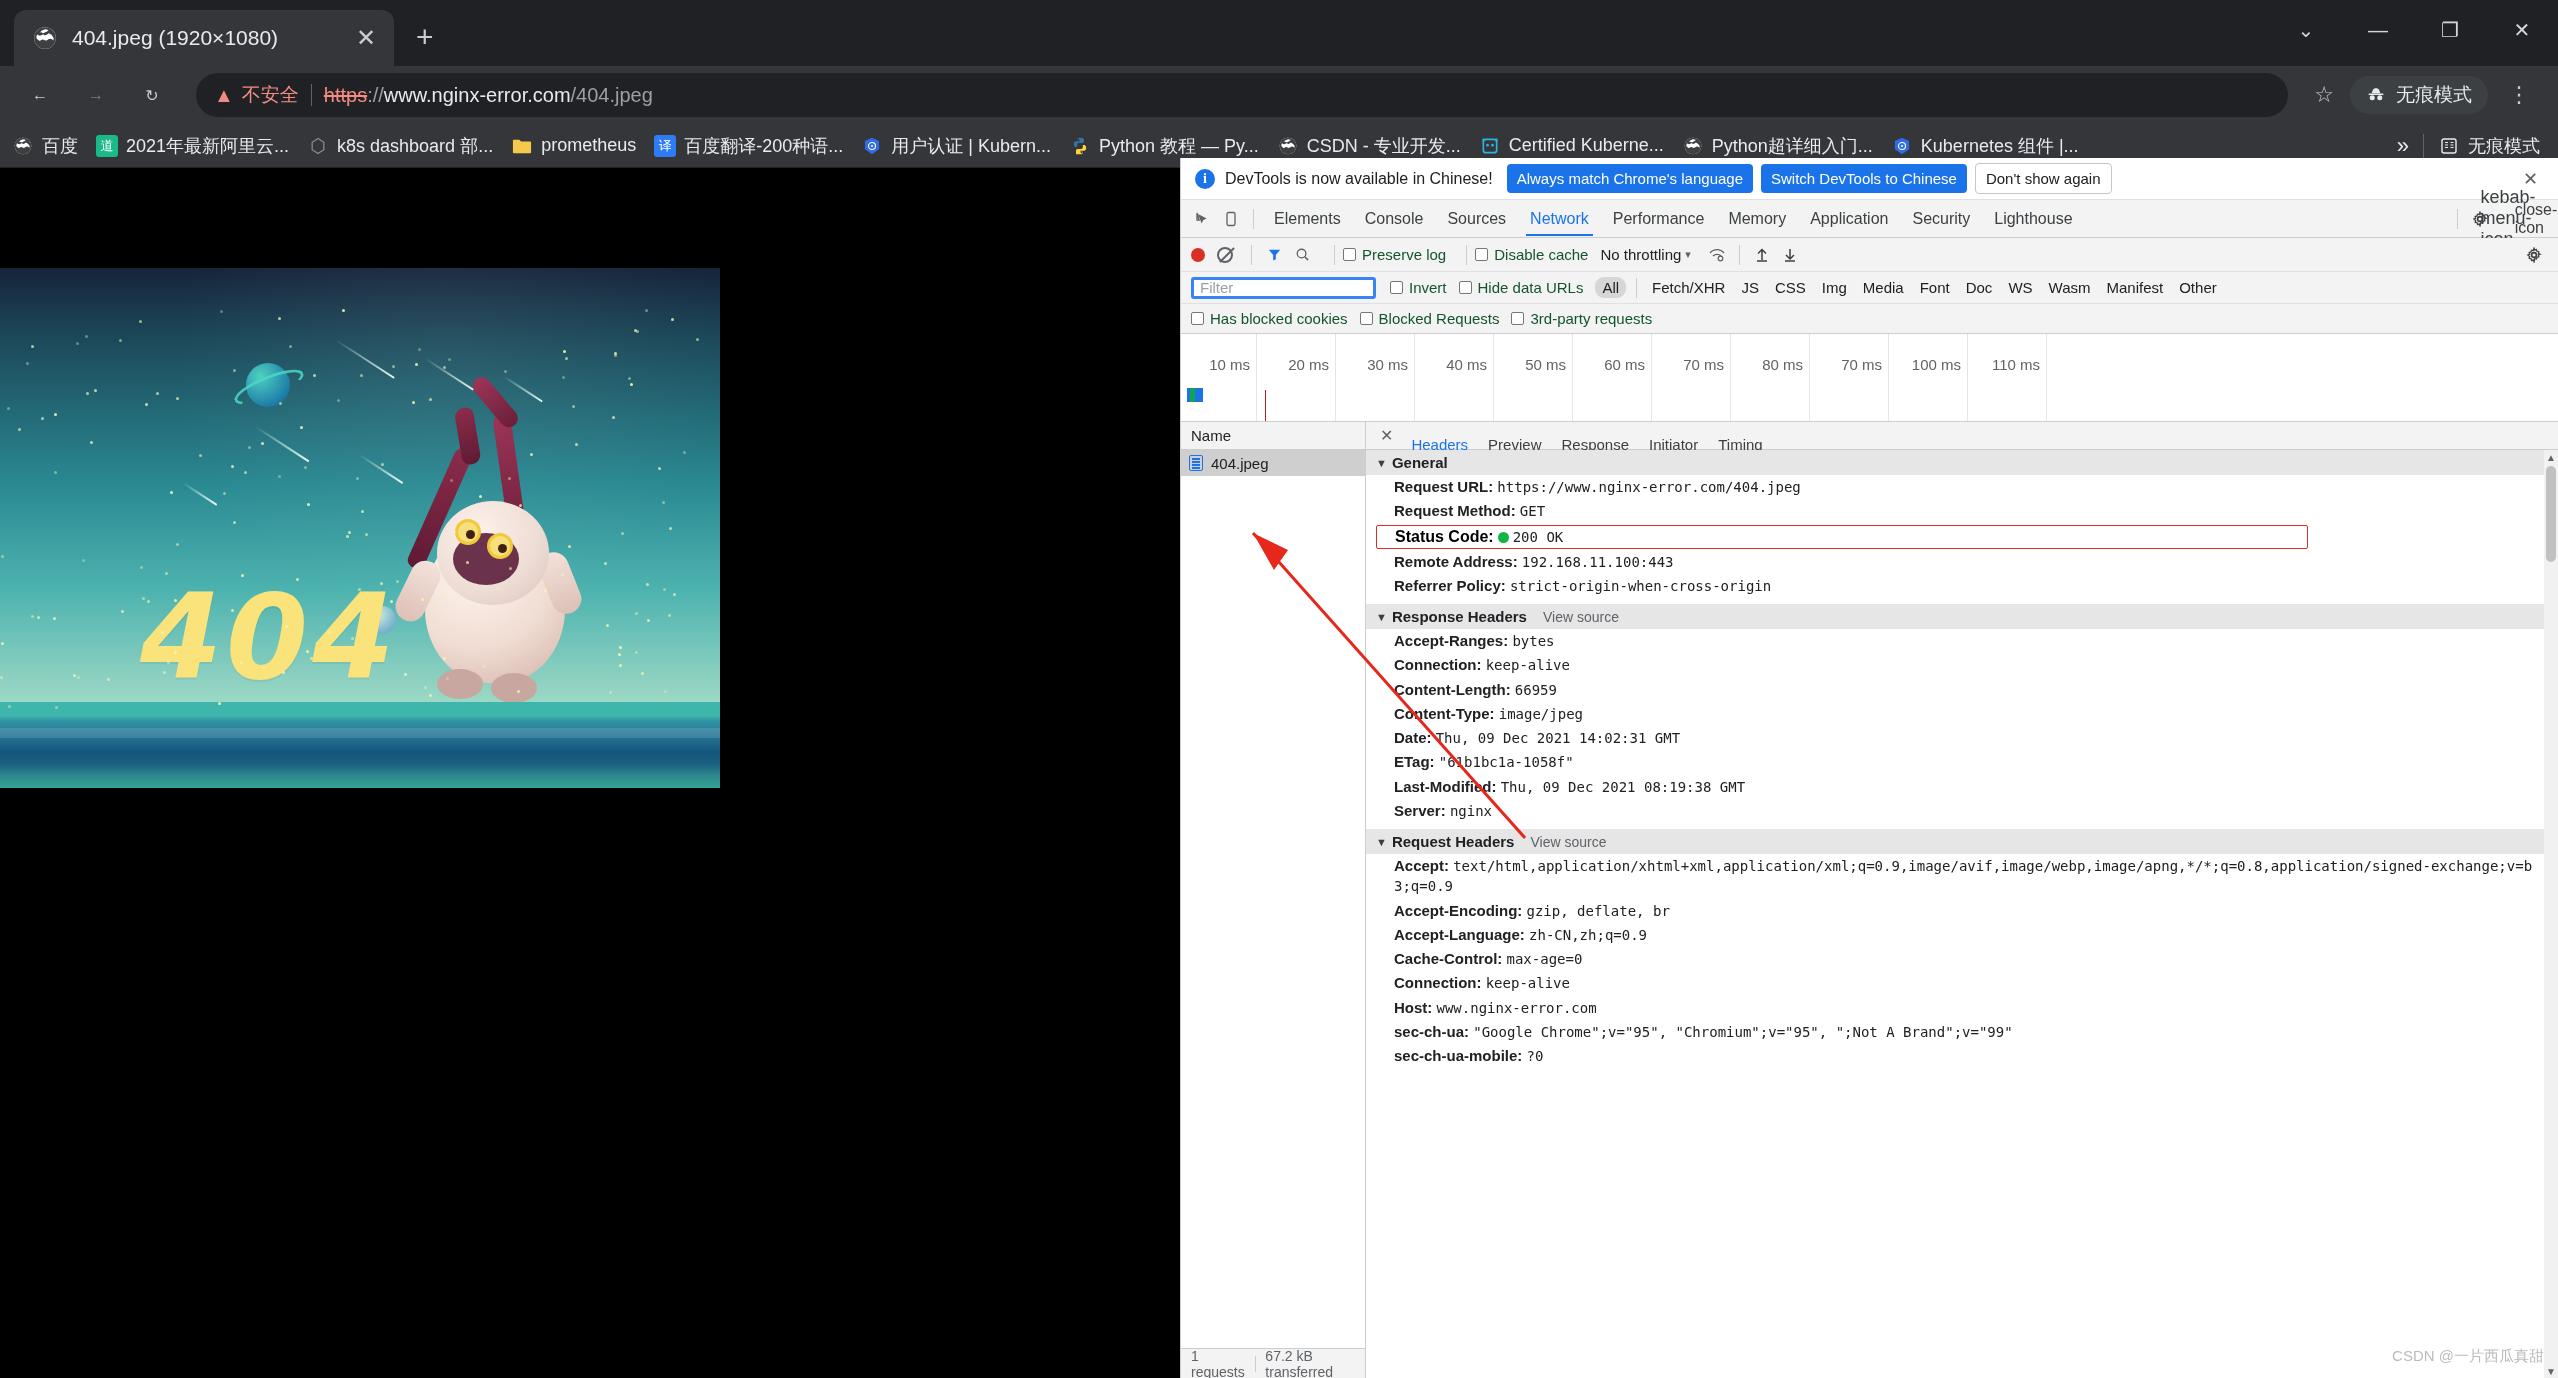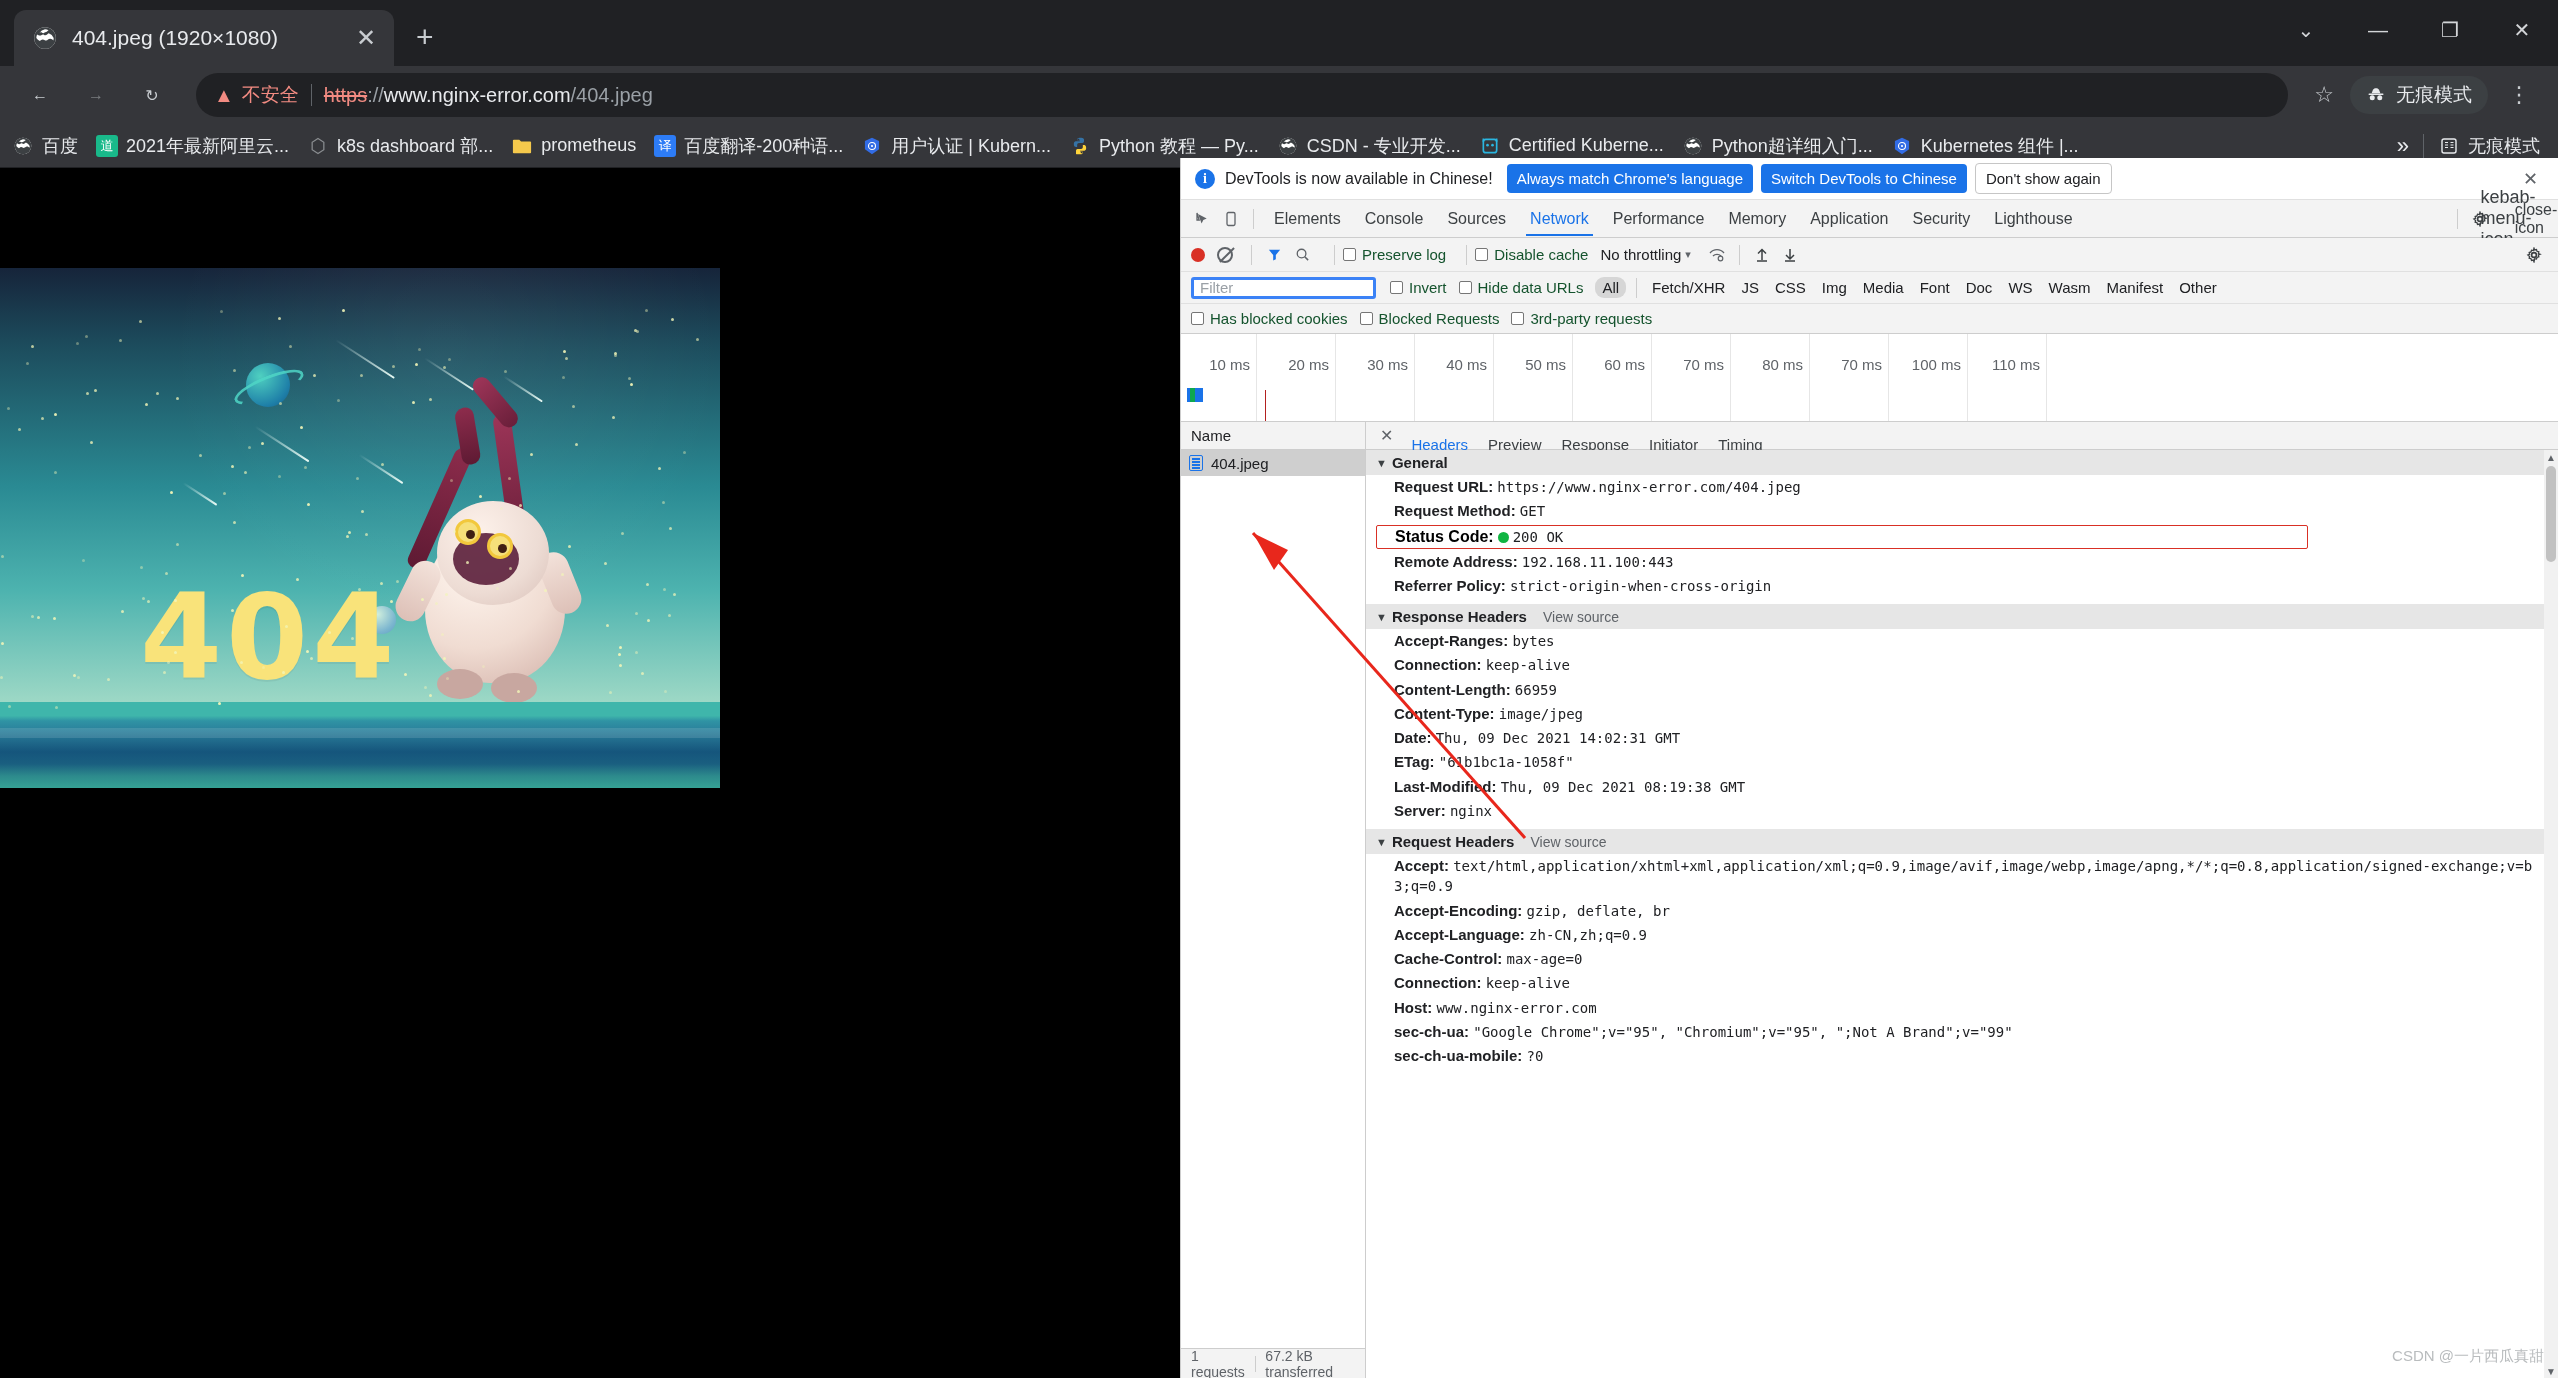--- a/index.html
+++ b/index.html
@@ -79,21 +79,21 @@
     background: linear-gradient(to bottom,
       #3fb6ab 0%, #3fb6ab 16%, #2f93a4 22%, #2a7f9b 34%, #1e6688 48%,
       #15557c 58%, #1a5f80 72%, #2d8a8c 86%, #36a295 100%);
   }
   .sea:before {
     content:""; position:absolute; left:0; right:0; top:26px; height:10px;
     background:rgba(255,255,255,.12);
   }
   .num404 {
     position:absolute; left:140px; top:300px; font-size:118px; font-weight:bold; letter-spacing:4px;
-    color:#f9e37a; font-family:"DejaVu Sans", sans-serif; text-shadow:0 2px 0 rgba(0,0,0,.05);
+    color:#f9e37a; font-family:"DejaVu Sans", sans-serif; text-shadow:0 2px 0 rgba(0,0,0,.05);font-style:italic;
   }
   .sorry { position:absolute; left:130px; top:462px; width:200px; text-align:center;
            color:#eaf6f4; font-size:13px; }
   .backhome {
     position:absolute; left:146px; top:518px; background:#1e9bf0; color:#fff;
     border:none; border-radius:16px; padding:7px 18px; font-size:12px; letter-spacing:1px; cursor:pointer;
   }
   
   .planet { position:absolute; left:246px; top:95px; width:44px; height:44px; border-radius:50%;
             background: radial-gradient(circle at 32% 30%, #4fd0c0, #1e7fa8 70%, #165a86); }

